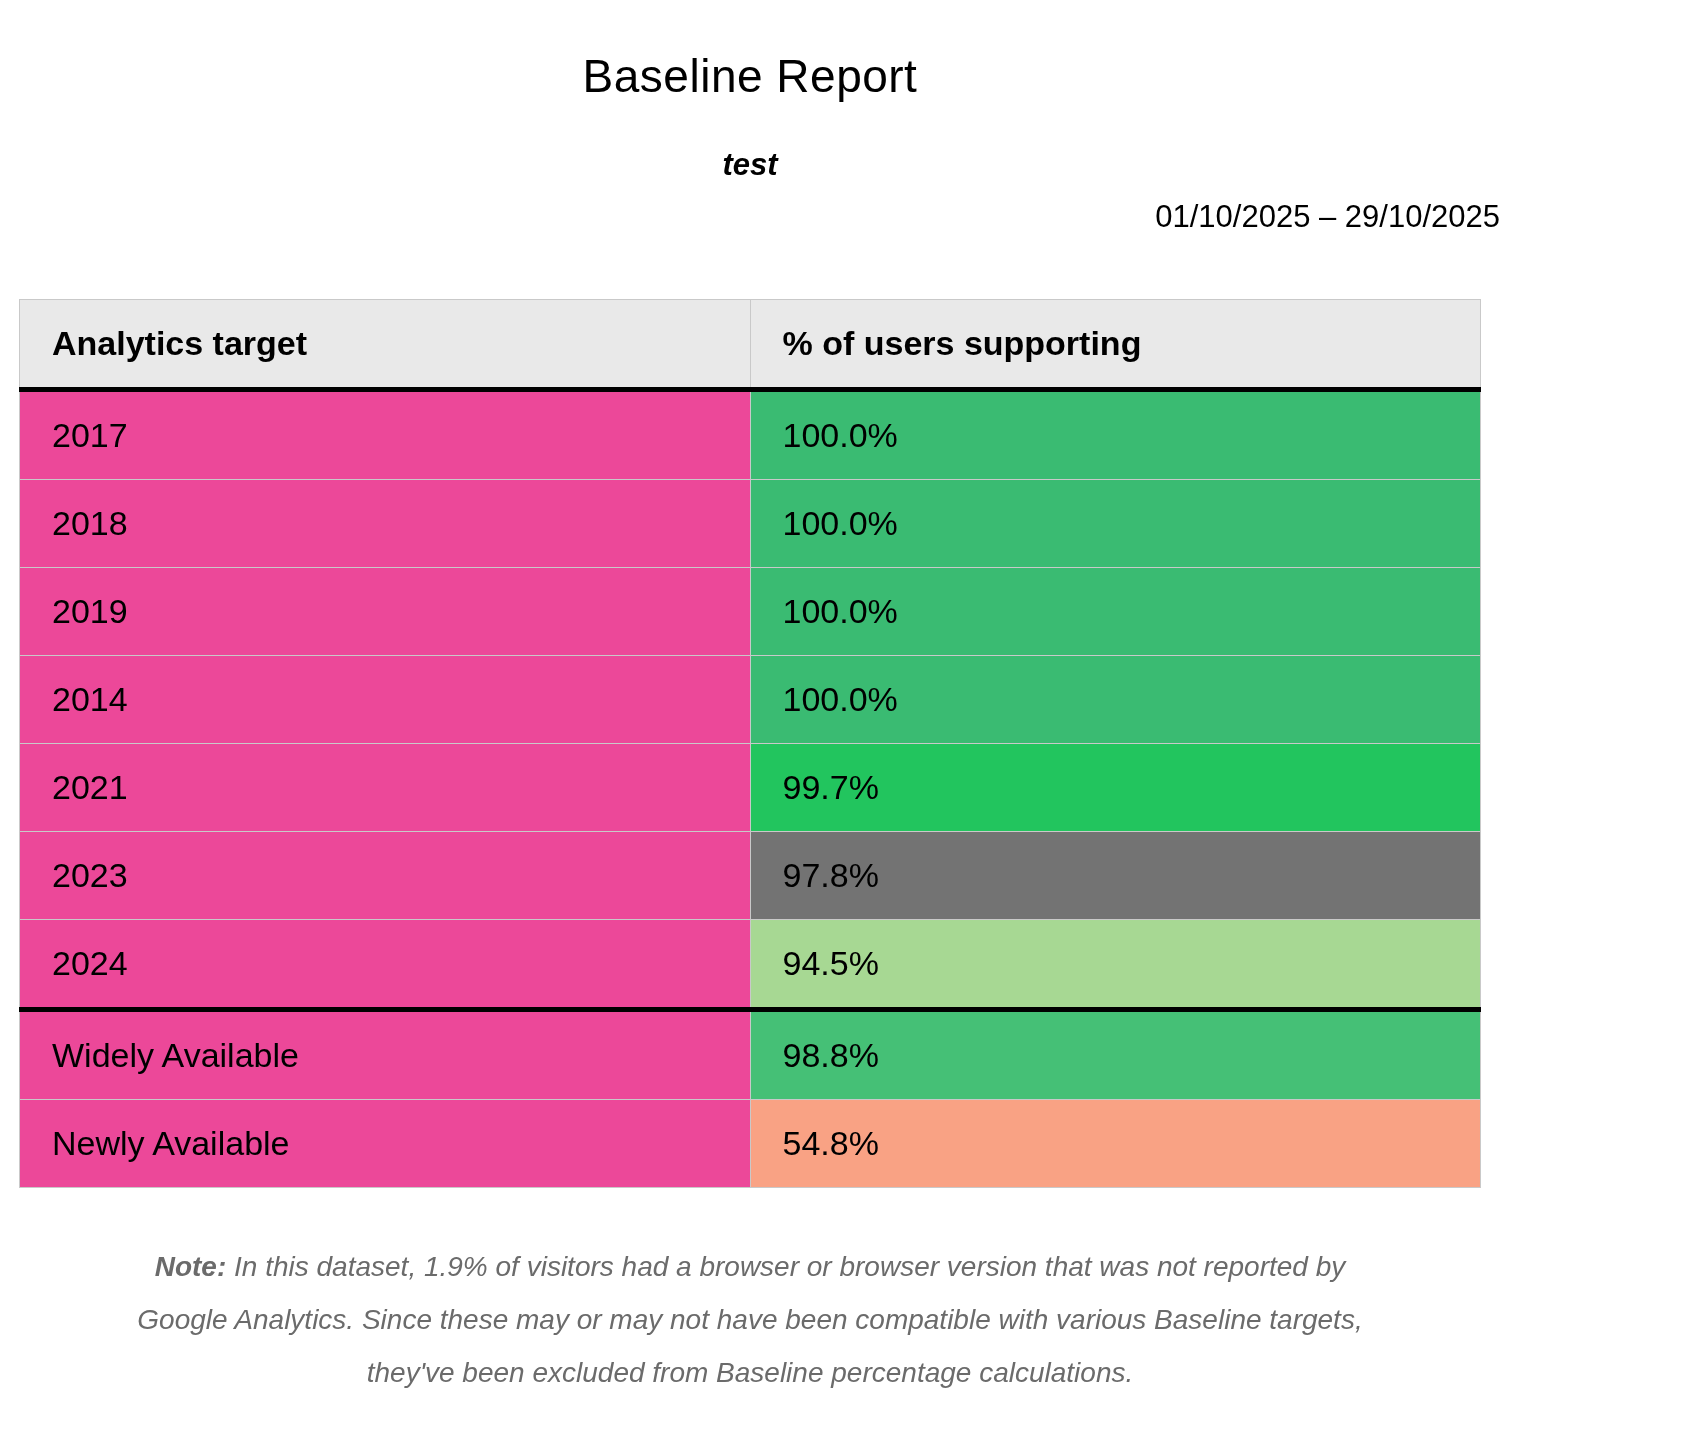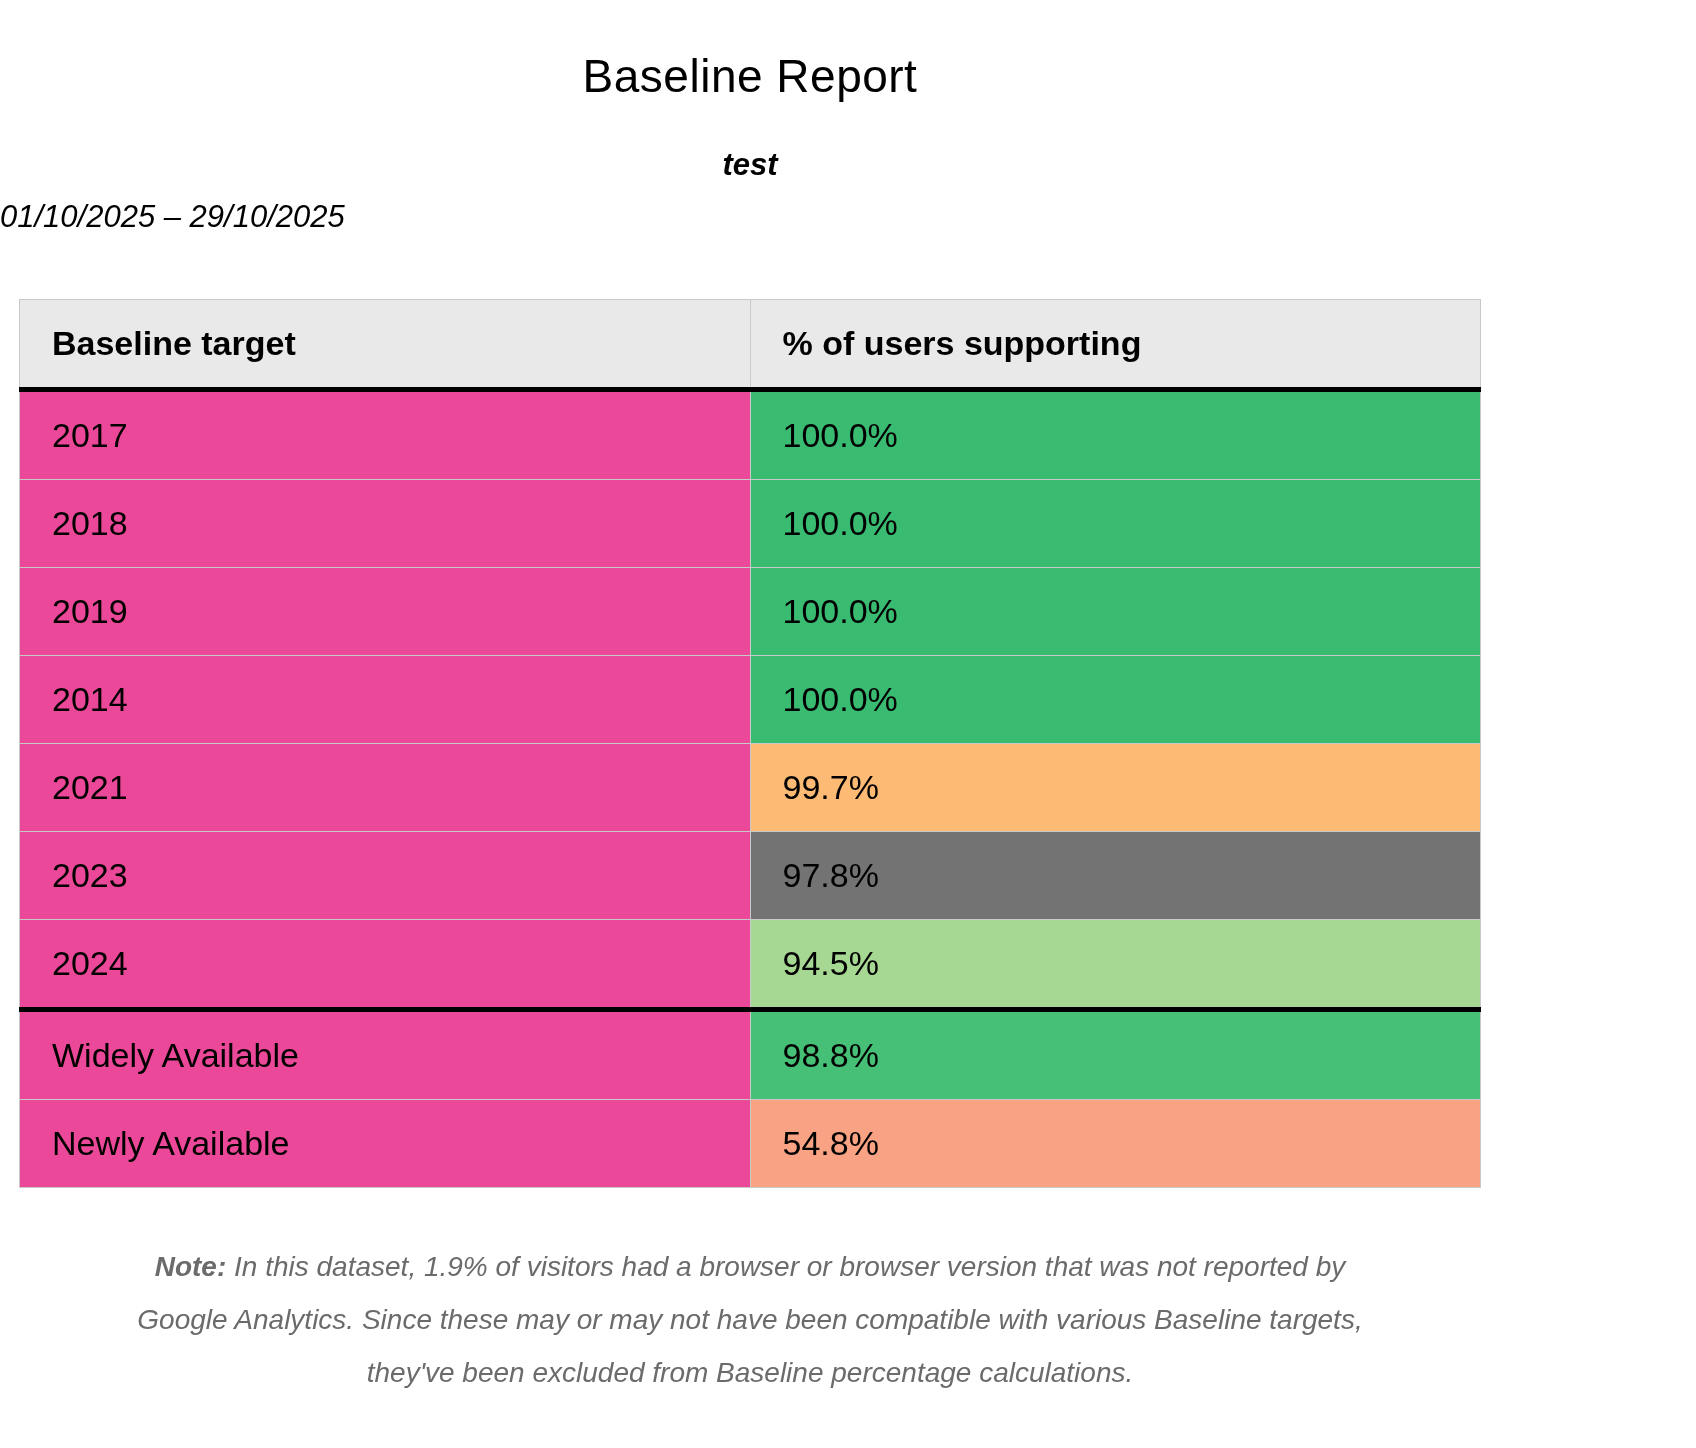--- a/index.html
+++ b/index.html
@@ -25,23 +25,22 @@
     letter-spacing: 0.5px;
   }
   .subtitle {
     text-align: center;
     font-size: 31px;
     font-weight: bold;
     font-style: italic;
     margin: 0 0 16px 0;
   }
   .daterange {
-    text-align: left;
+    text-align: right;
     font-size: 31px;
-    font-style: italic;
     margin: 0;
   }
   table.report {
     border-collapse: collapse;
     width: 1462px;
     margin: 64px auto 0 auto;
     font-size: 34px;
     table-layout: fixed;
   }
   table.report th,
@@ -84,21 +83,21 @@
 
 <div class="page">
 
   <h1 class="title">Baseline Report</h1>
   <div class="subtitle">test</div>
   <div class="daterange">01/10/2025 – 29/10/2025</div>
 
   <table class="report">
     <thead>
       <tr>
-        <th class="col-target">Baseline target</th>
+        <th class="col-target">Analytics target</th>
         <th class="col-value">% of users supporting</th>
       </tr>
     </thead>
     <tbody>
       <tr>
         <td class="col-target">2017</td>
         <td class="col-value" style="background: rgb(58, 187, 114);">100.0%</td>
       </tr>
       <tr>
         <td class="col-target">2018</td>
@@ -107,21 +106,21 @@
       <tr>
         <td class="col-target">2019</td>
         <td class="col-value" style="background: rgb(58, 187, 114);">100.0%</td>
       </tr>
       <tr>
         <td class="col-target">2014</td>
         <td class="col-value" style="background: rgb(58, 187, 114);">100.0%</td>
       </tr>
       <tr>
         <td class="col-target">2021</td>
-        <td class="col-value" style="background: #fdba74;">99.7%</td>
+        <td class="col-value" style="background: #22c55e;">99.7%</td>
       </tr>
       <tr>
         <td class="col-target">2023</td>
         <td class="col-value" style="background: #737373;">97.8%</td>
       </tr>
       <tr>
         <td class="col-target">2024</td>
         <td class="col-value" style="background: rgb(167, 216, 147);">94.5%</td>
       </tr>
       <tr class="section-start">

